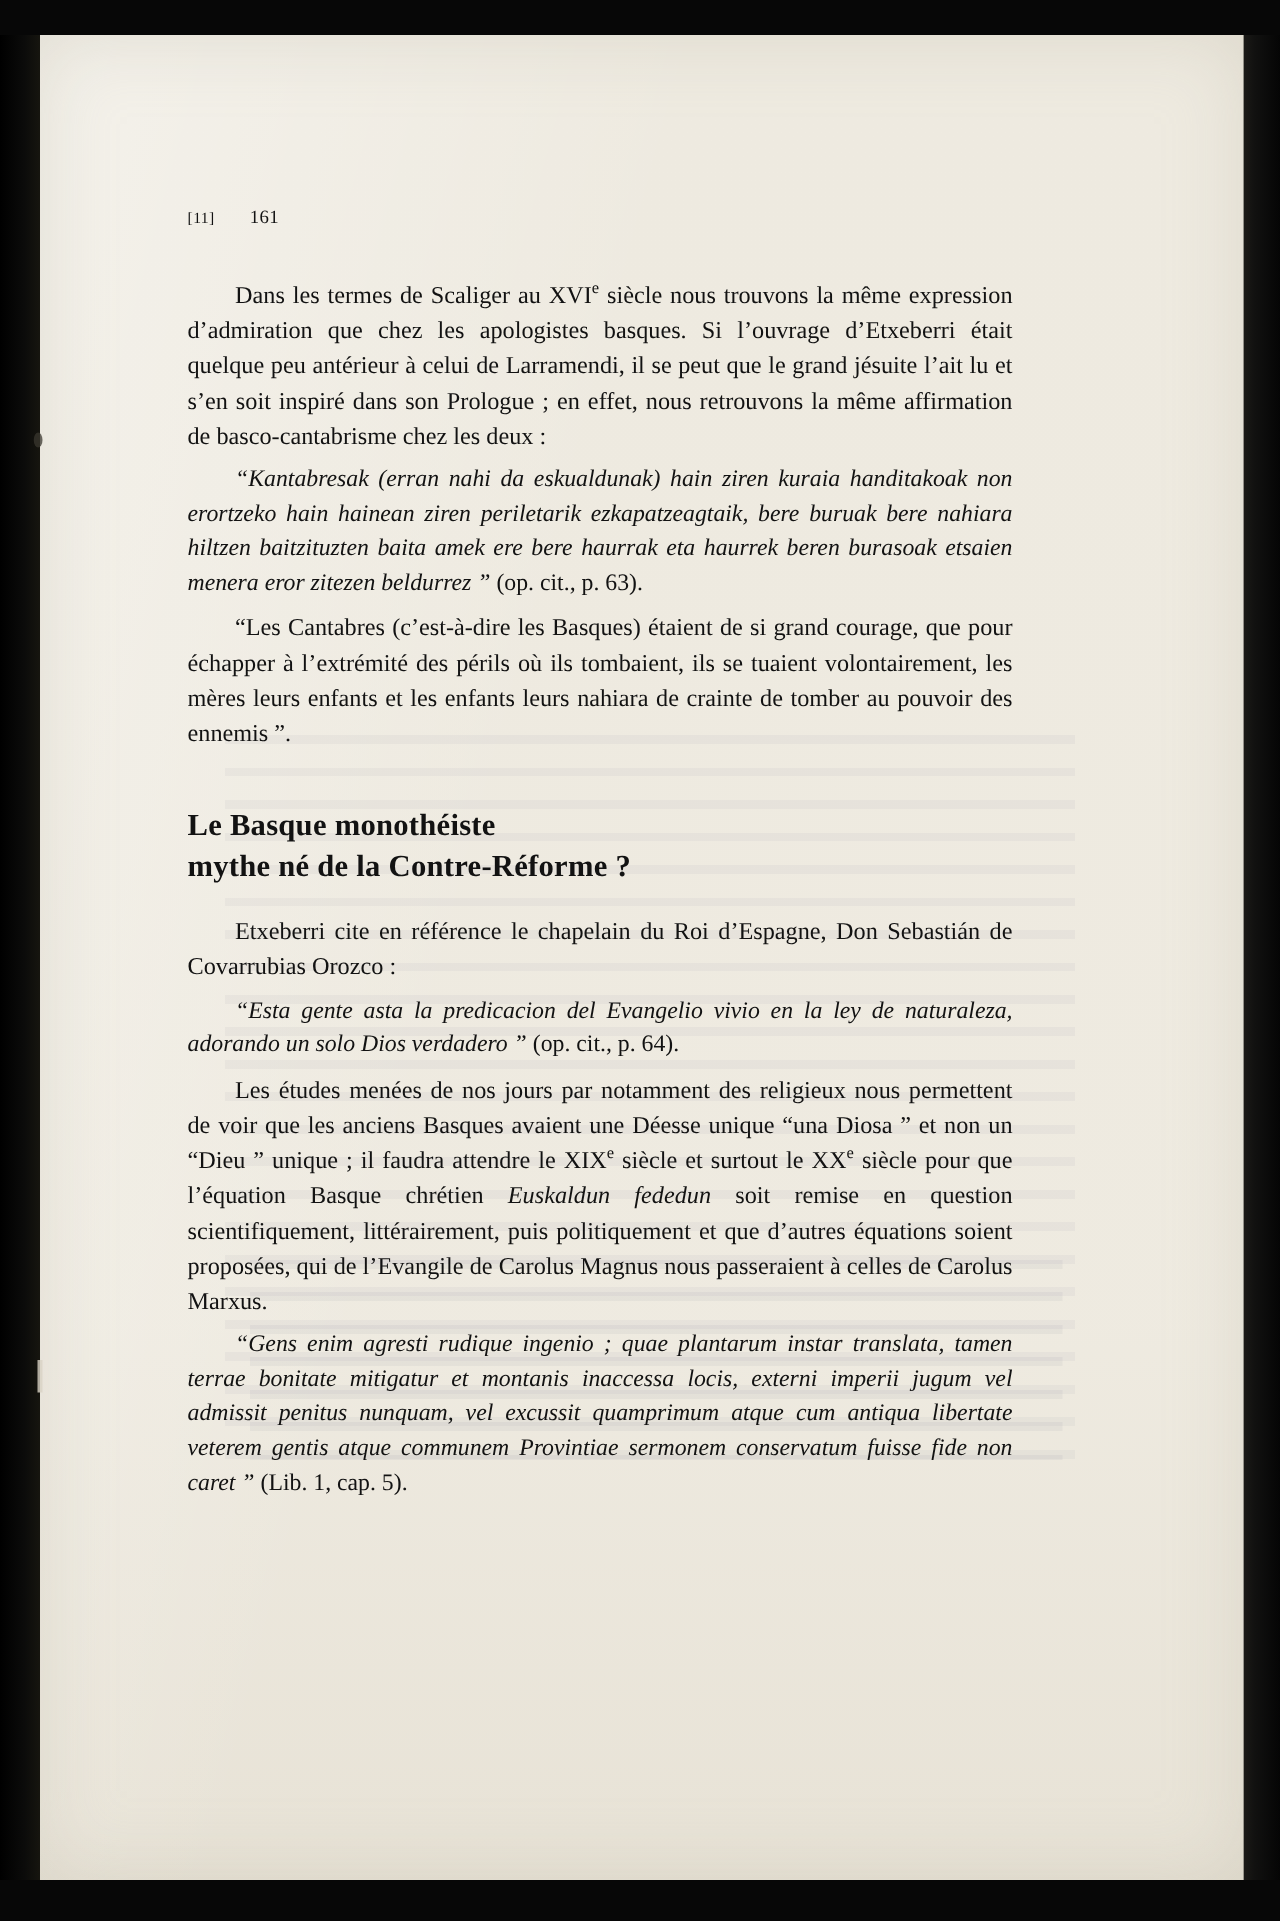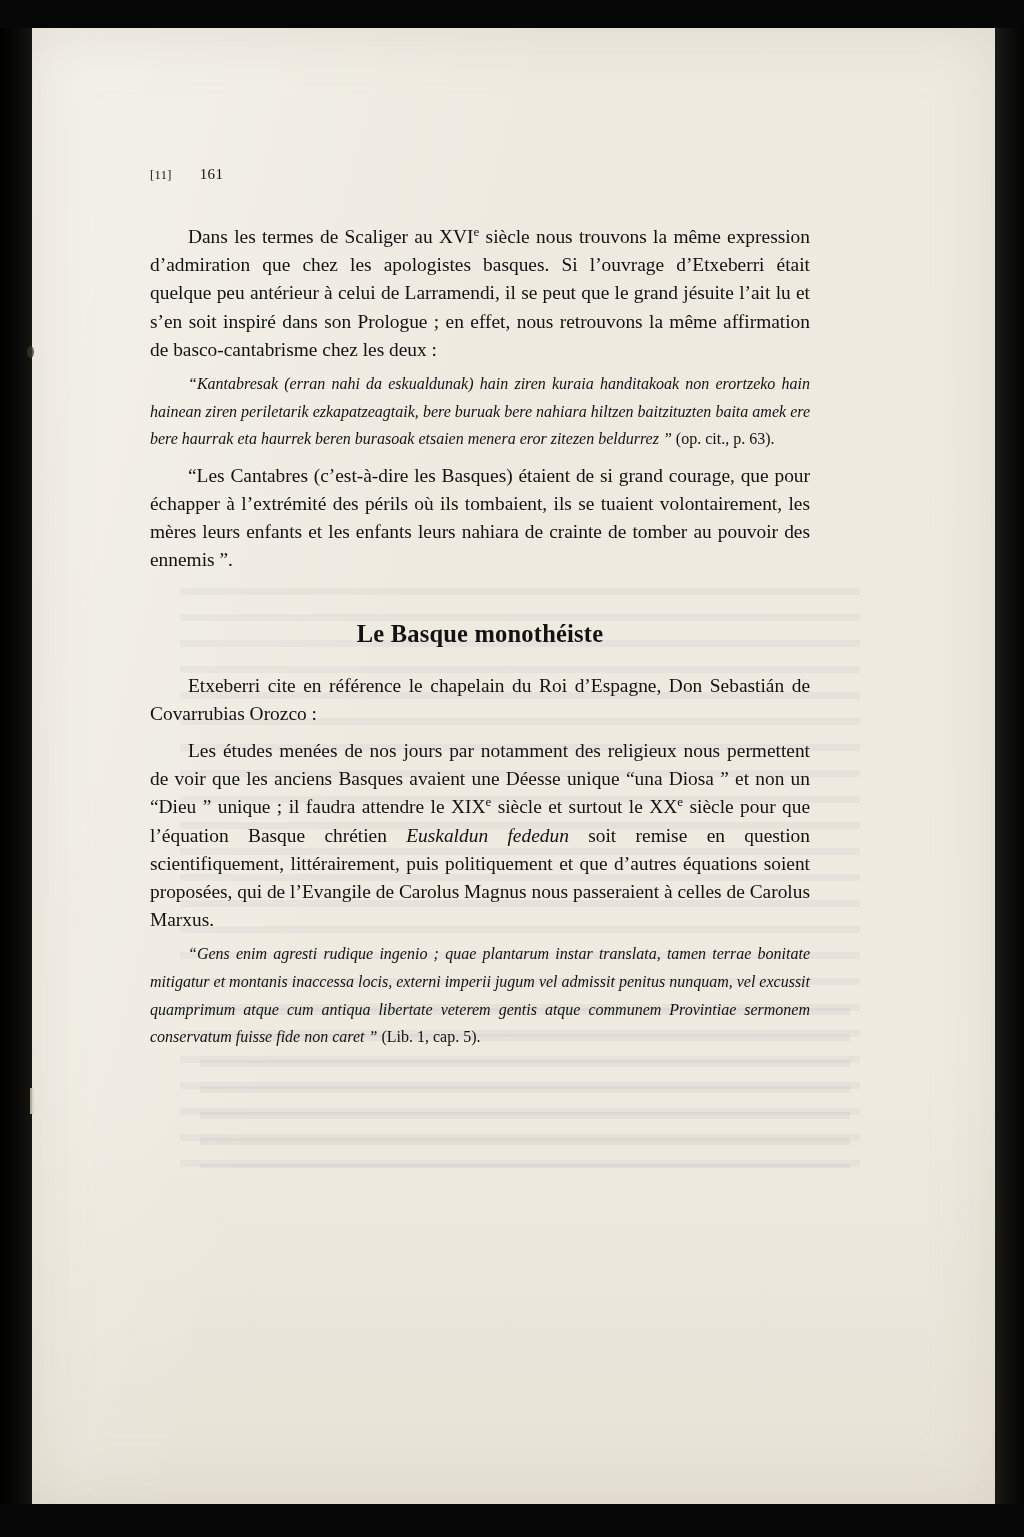--- a/index.html
+++ b/index.html
@@ -153,36 +153,35 @@
     font-size: 19.4px;
     line-height: 28.2px;
     text-align: justify;
     text-indent: 38px;
     hyphens: auto;
   }
   p + p { margin-top: 0px; }
 
   .quote {
     font-style: italic;
-    font-size: 16px;
+    font-size: 19px;
     line-height: 27.6px;
     text-align: justify;
     text-indent: 38px;
     margin: 6px 0 0 0;
   }
   .quote .roman { font-style: normal; }
 
   .body-block { margin-top: 9px; }
 
   h2.heading {
     font-family: "Liberation Serif", serif;
     font-weight: bold;
     font-size: 24.5px;
     line-height: 33px;
-    text-align: center;
     text-indent: 0;
     margin: 42px 0 22px 0;
     letter-spacing: 0.2px;
   }
   h2.heading.single {
     margin: 46px 0 20px 0;
   }
   .it { font-style: italic; }
   .sup {
     font-size: 0.68em;
@@ -216,24 +215,26 @@
     </div>
 
     <p><span>Dans les termes de Scaliger au XVI</span><span class="sup">e</span><span> siècle nous trouvons la même expression d’admiration que chez les apologistes basques. Si l’ouvrage d’Etxeberri était quelque peu antérieur à celui de Larramendi, il se peut que le grand jésuite l’ait lu et s’en soit inspiré dans son Prologue ; en effet, nous retrouvons la même affirmation de basco-cantabrisme chez les deux :</span></p>
 
     <p class="quote"><span>“Kantabresak (erran nahi da eskualdunak) hain ziren kuraia handitakoak non erortzeko hain hainean ziren periletarik ezkapatzeagtaik, bere buruak bere nahiara hiltzen baitzituzten baita amek ere bere haurrak eta haurrek beren burasoak etsaien menera eror zitezen beldurrez ”</span><span class="roman"> (op. cit., p. 63).</span></p>
 
     <p class="body-block">“Les Cantabres (c’est-à-dire les Basques) étaient de si grand courage, que pour échapper à l’extrémité des périls où ils tombaient, ils se tuaient volontairement, les mères leurs enfants et les enfants leurs nahiara de crainte de tomber au pouvoir des ennemis ”.</p>
 
     <h2 class="heading">
       <span>Le Basque monothéiste</span><br>
+      <span>mythe né de la Contre-Réforme ?</span>
     </h2>
 
     <p>Etxeberri cite en référence le chapelain du Roi d’Espagne, Don Sebastián de Covarrubias Orozco :</p>
 
+    <p class="quote"><span>“Esta gente asta la predicacion del Evangelio vivio en la ley de naturaleza, adorando un solo Dios verdadero ”</span><span class="roman"> (op. cit., p. 64).</span></p>
 
     <p class="body-block"><span>Les études menées de nos jours par notamment des religieux nous permettent de voir que les anciens Basques avaient une Déesse unique “una Diosa ” et non un “Dieu ” unique ; il faudra attendre le XIX</span><span class="sup">e</span><span> siècle et surtout le XX</span><span class="sup">e</span><span> siècle pour que l’équation Basque chrétien </span><span class="it">Euskaldun fededun</span><span> soit remise en question scientifiquement, littérairement, puis politiquement et que d’autres équations soient proposées, qui de l’Evangile de Carolus Magnus nous passeraient à celles de Carolus Marxus.</span></p>
 
 
 
     <p class="quote"><span>“Gens enim agresti rudique ingenio ; quae plantarum instar translata, tamen terrae bonitate mitigatur et montanis inaccessa locis, externi imperii jugum vel admissit penitus nunquam, vel excussit quamprimum atque cum antiqua libertate veterem gentis atque communem Provintiae sermonem conservatum fuisse fide non caret ”</span><span class="roman"> (Lib. 1, cap. 5).</span></p>
 
   </div>
 </div>
 

